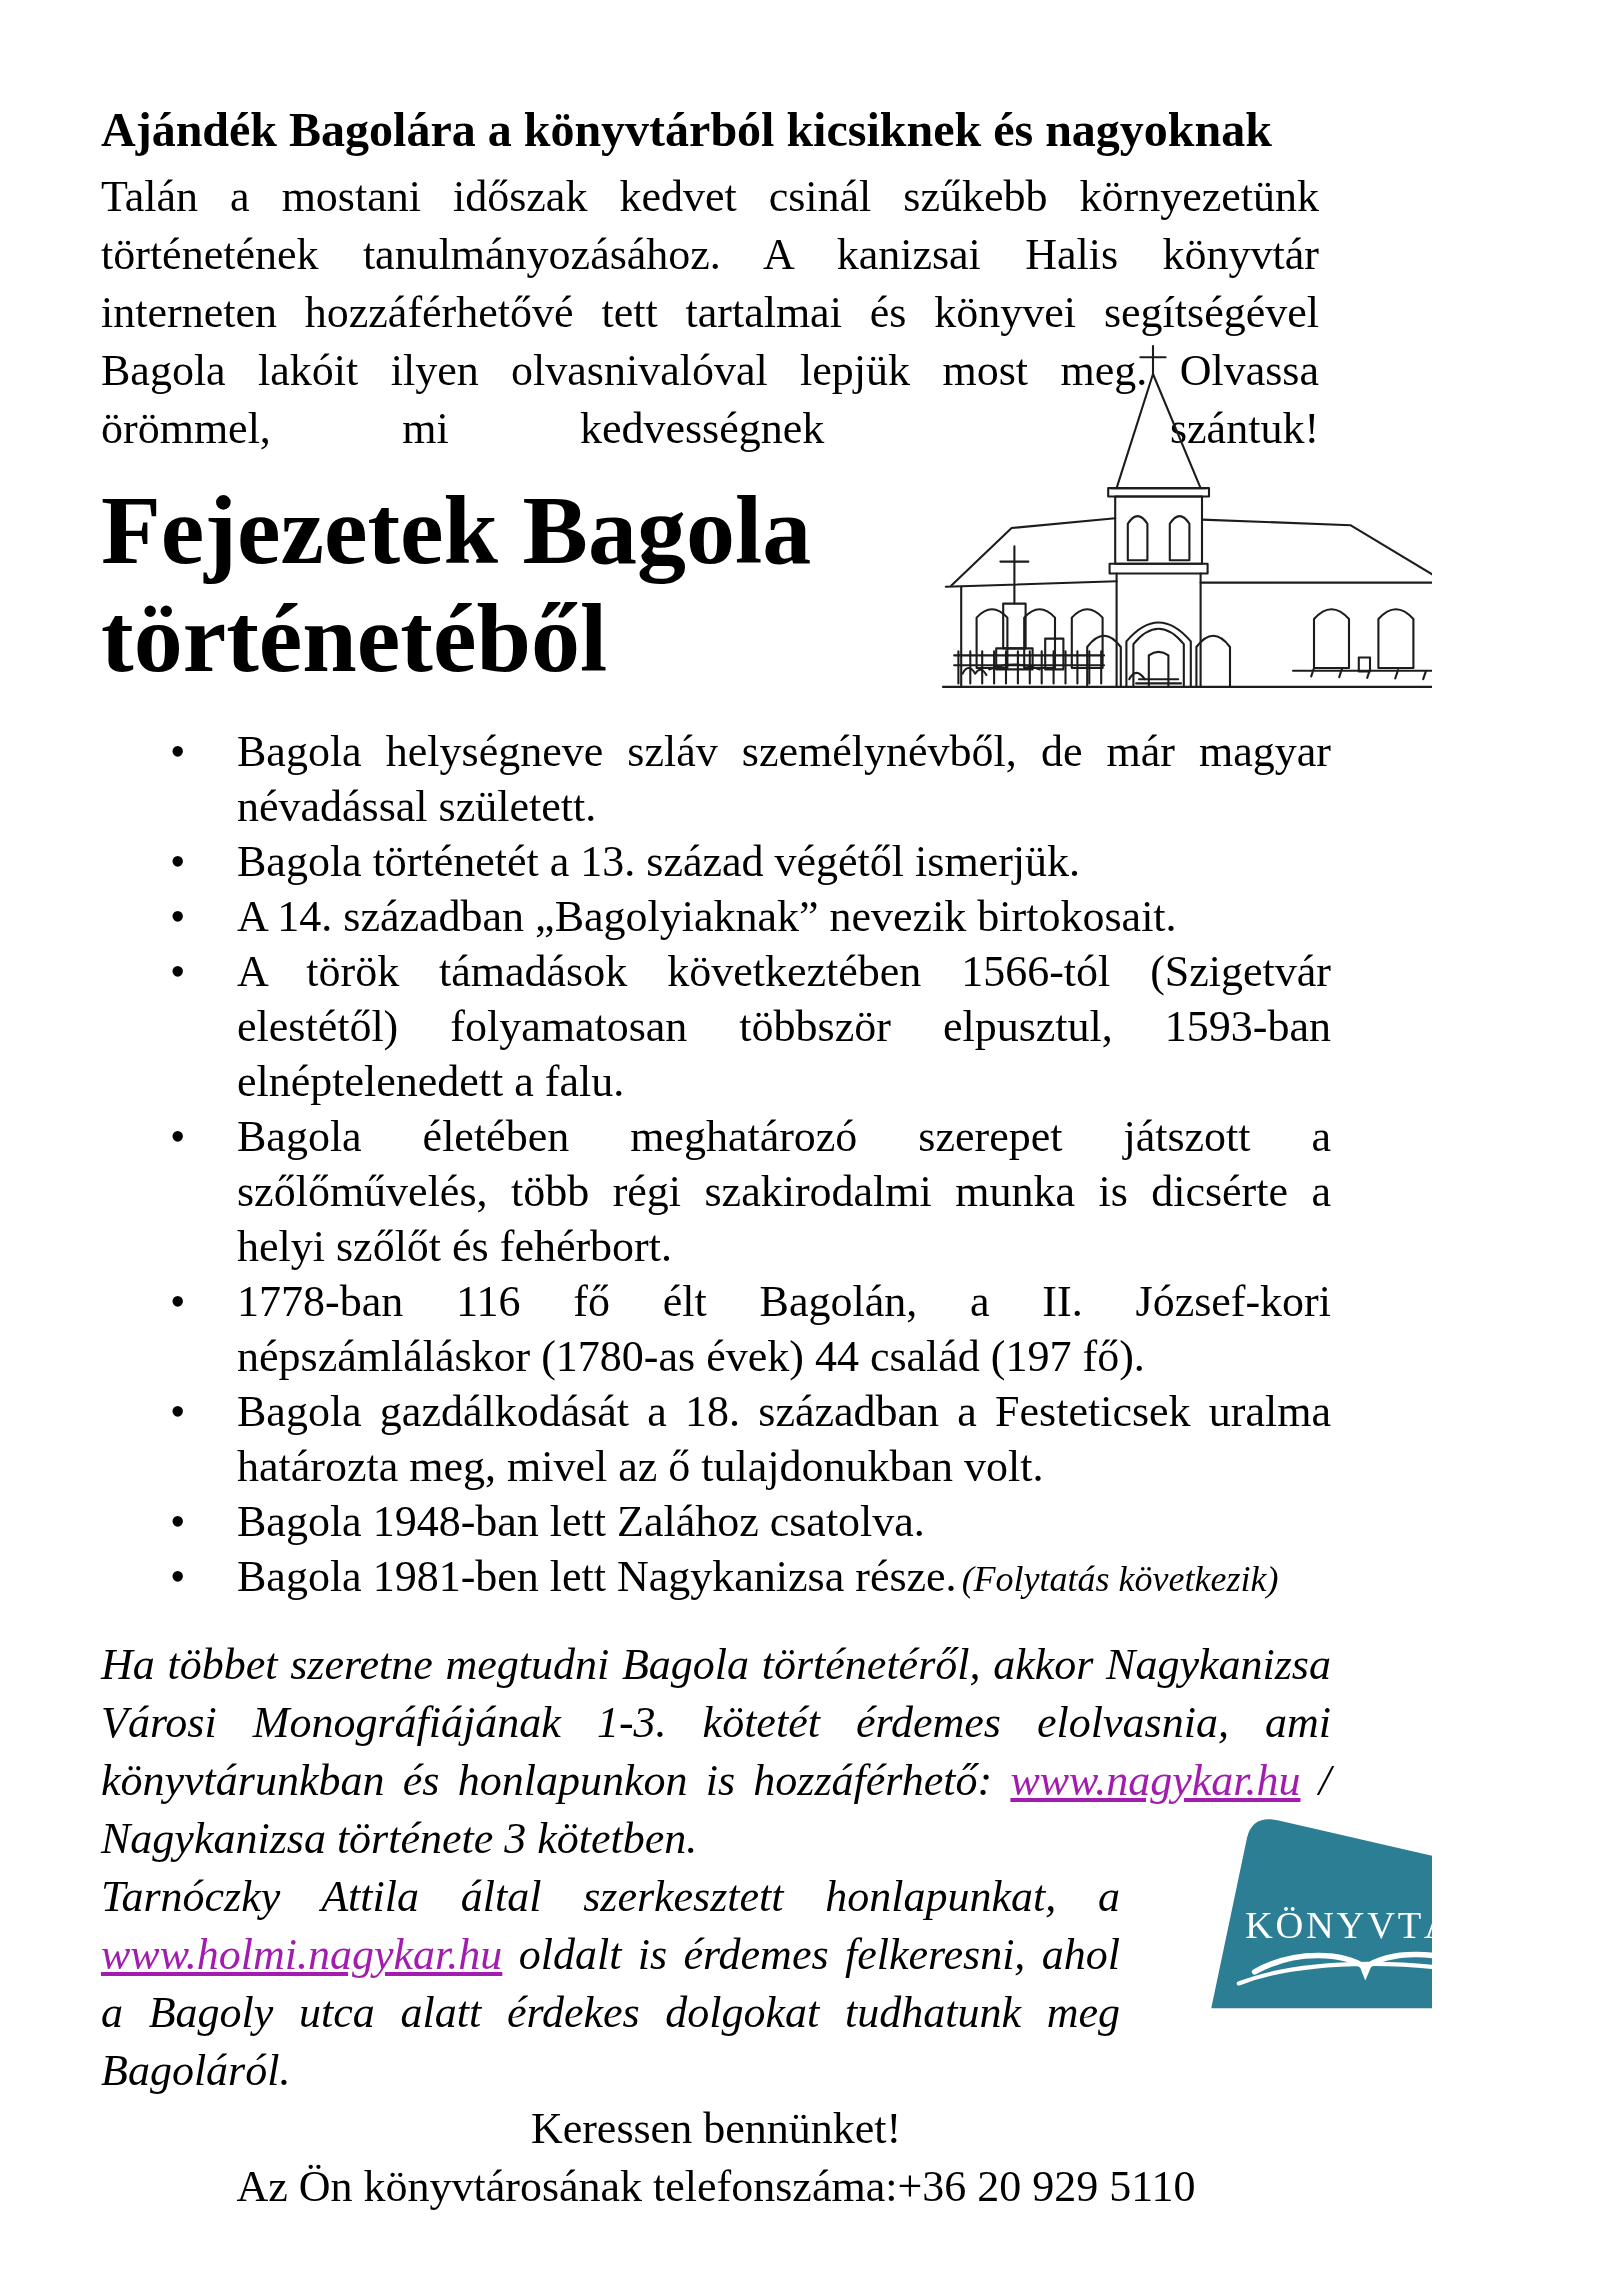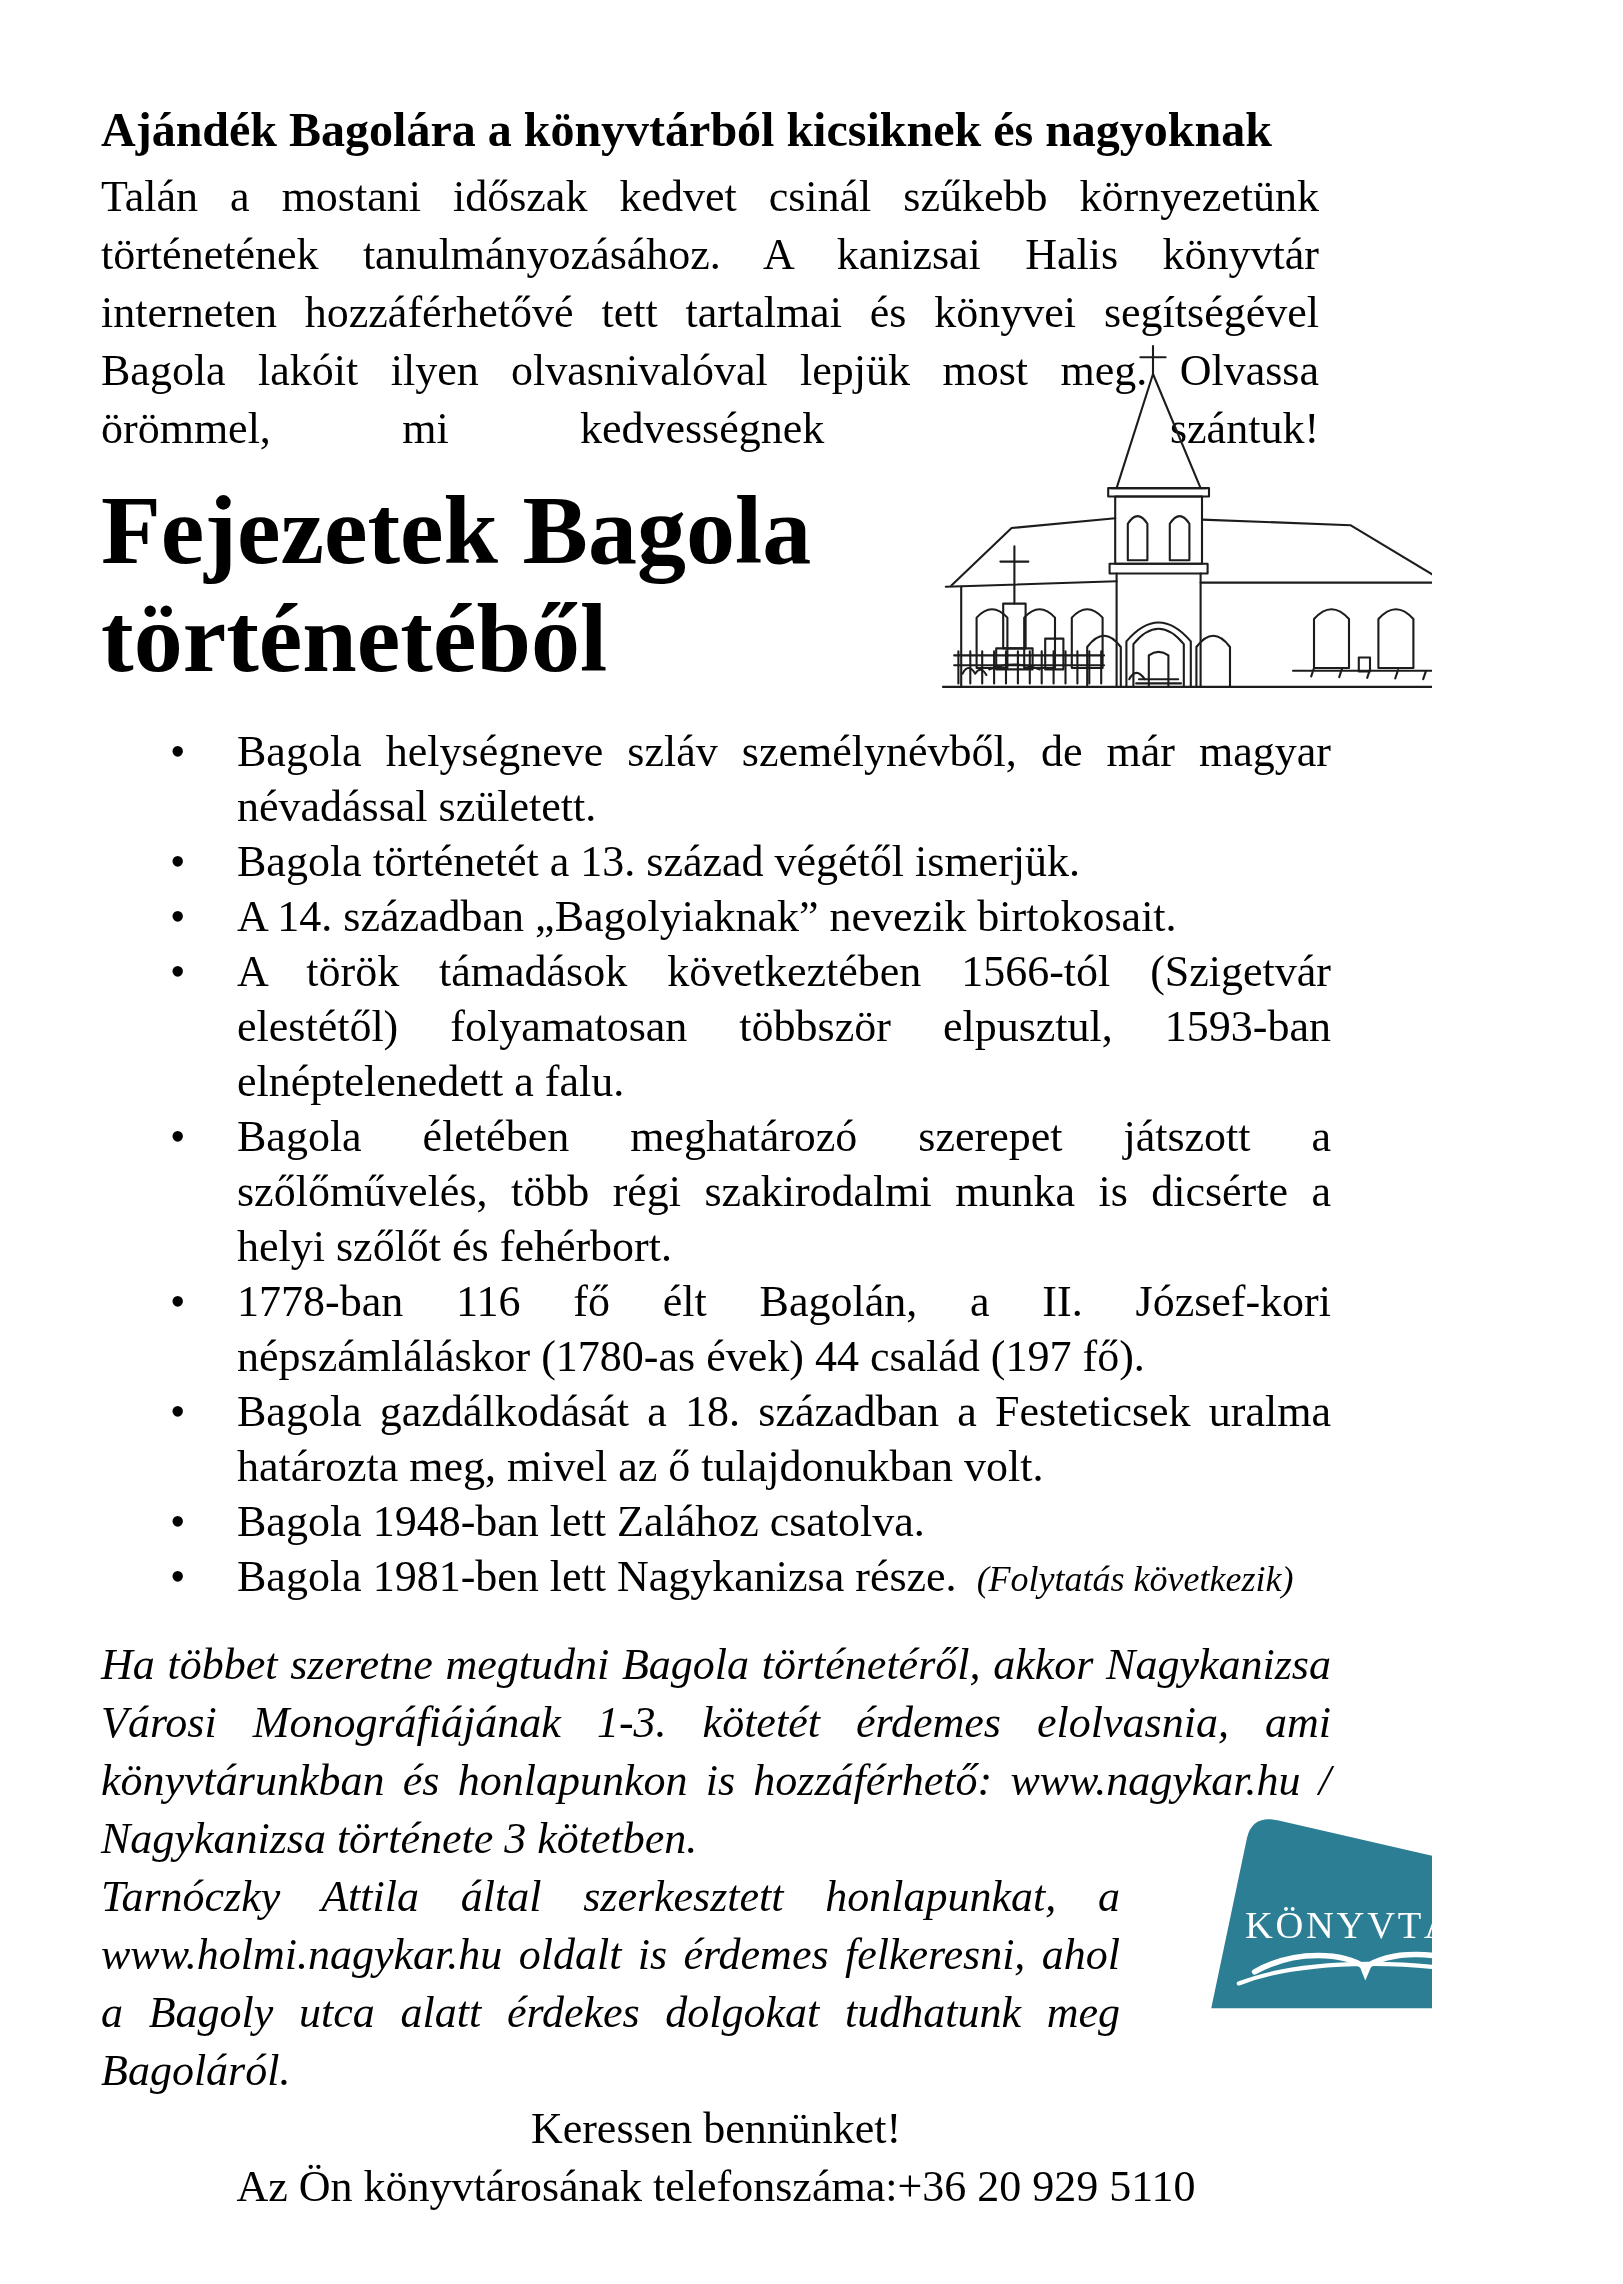--- a/index.html
+++ b/index.html
@@ -53,35 +53,36 @@
     line-height: 55px;
   }
   ul.milestones .bullet {
     position: absolute;
     left: 69px;
     top: 0;
   }
   .note {
     font-size: 36px;
     font-style: italic;
-    margin-left: 20px;
+    margin-left: 5px;
     white-space: nowrap;
   }
   p.closing {
     margin: 29px 0 0 0;
     font-style: italic;
     text-align: justify;
   }
   p.closing.para2 {
     margin: 0;
     width: 1019px;
   }
   p.contact { margin: 0; text-align: center; }
   a.link {
-    color: #000000;
+    color: #a21caf;
+    text-decoration: underline;
     cursor: pointer;
   }
   svg.church {
     position: absolute;
     left: 922px;
     top: 339px;
     width: 546px;
     height: 357px;
   }
   svg.logo {

